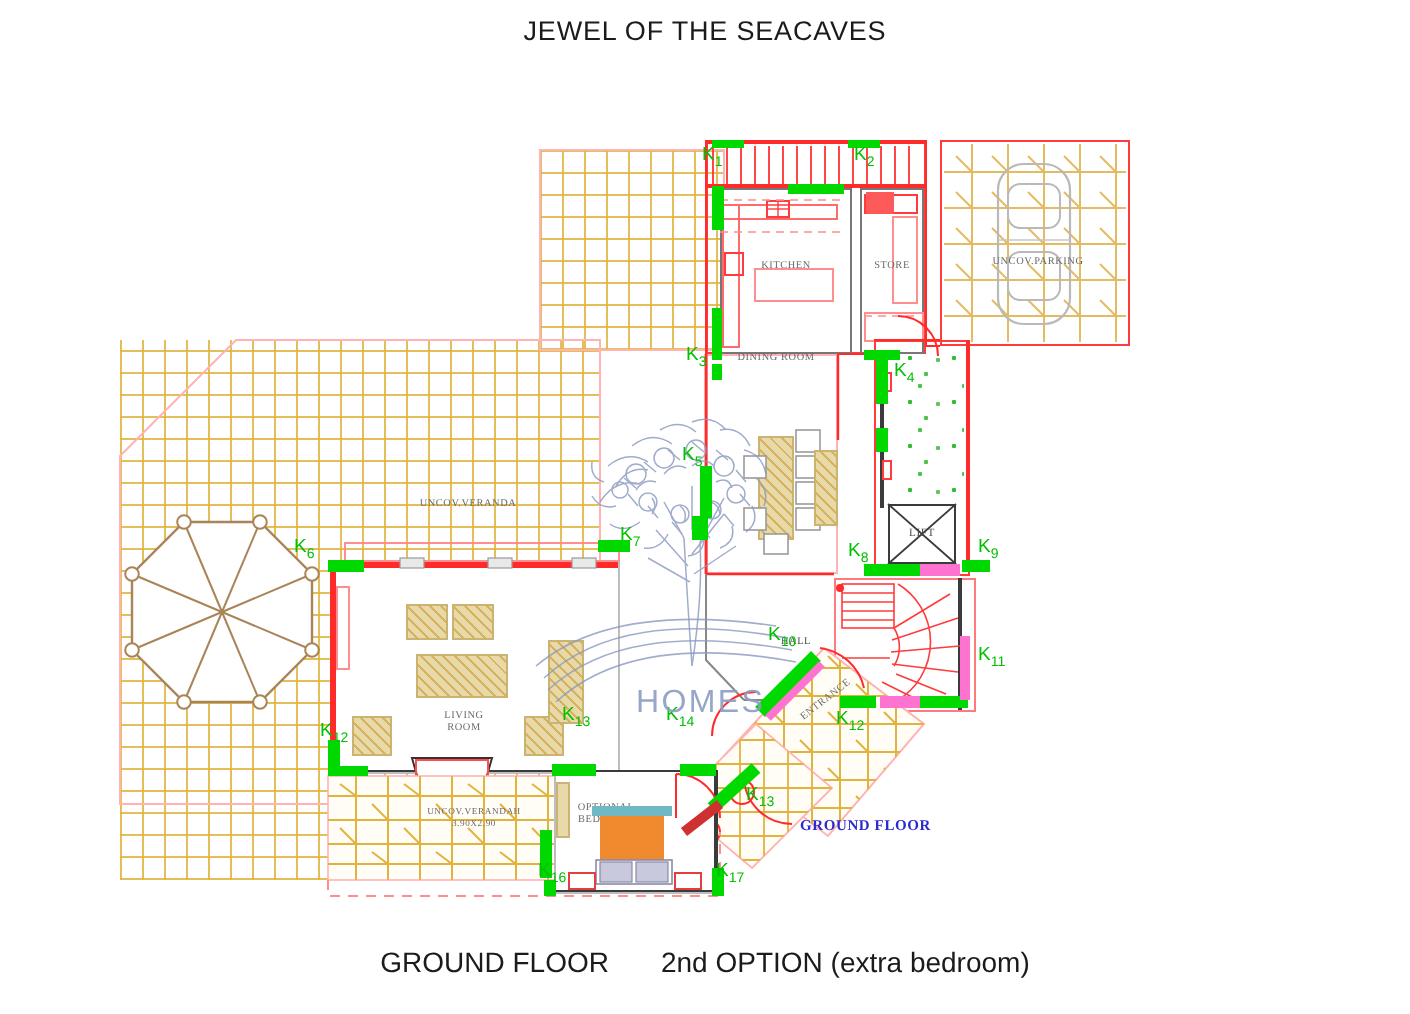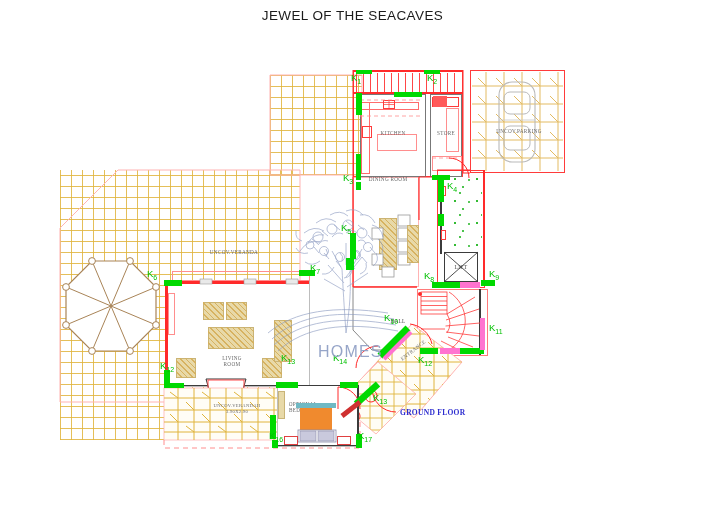--- a/index.html
+++ b/index.html
@@ -501,14 +501,17 @@
     <div class="ktag" style="left:160px;top:330px;">
       <span>K</span><sub>12</sub>
     </div>
 
     <div class="bluelbl" style="left:400px;top:378px;">GROUND FLOOR</div>
 
     <div class="wm wm2">HOMES</div>
 
   </div>
 
+  <div class="title-bottom">
+    <span>GROUND FLOOR</span><span class="gap"></span><span>2nd OPTION (extra bedroom)</span>
+  </div>
 
 </div>
 
 </body></html>

